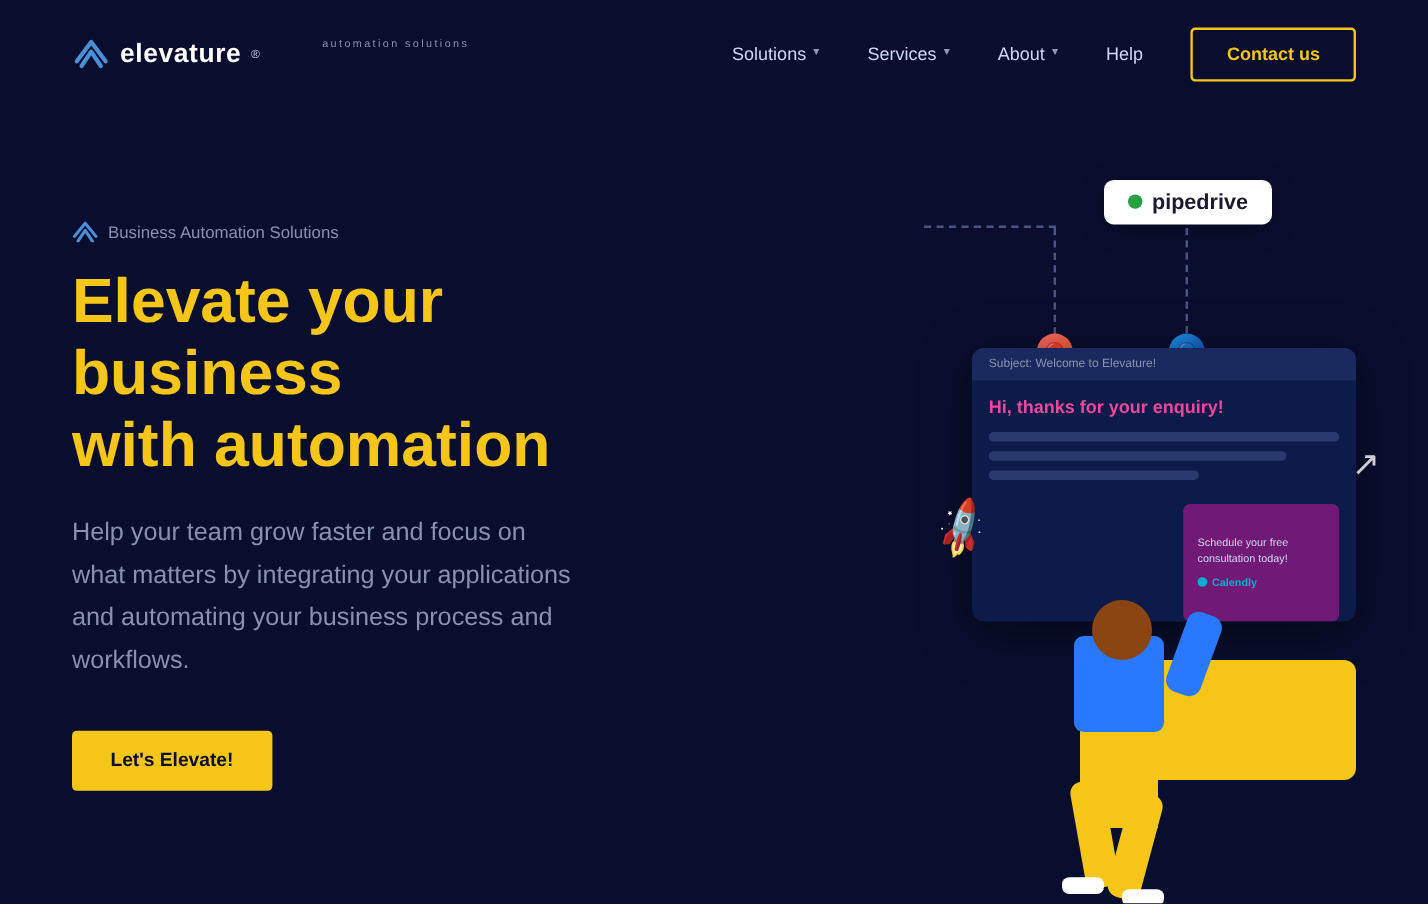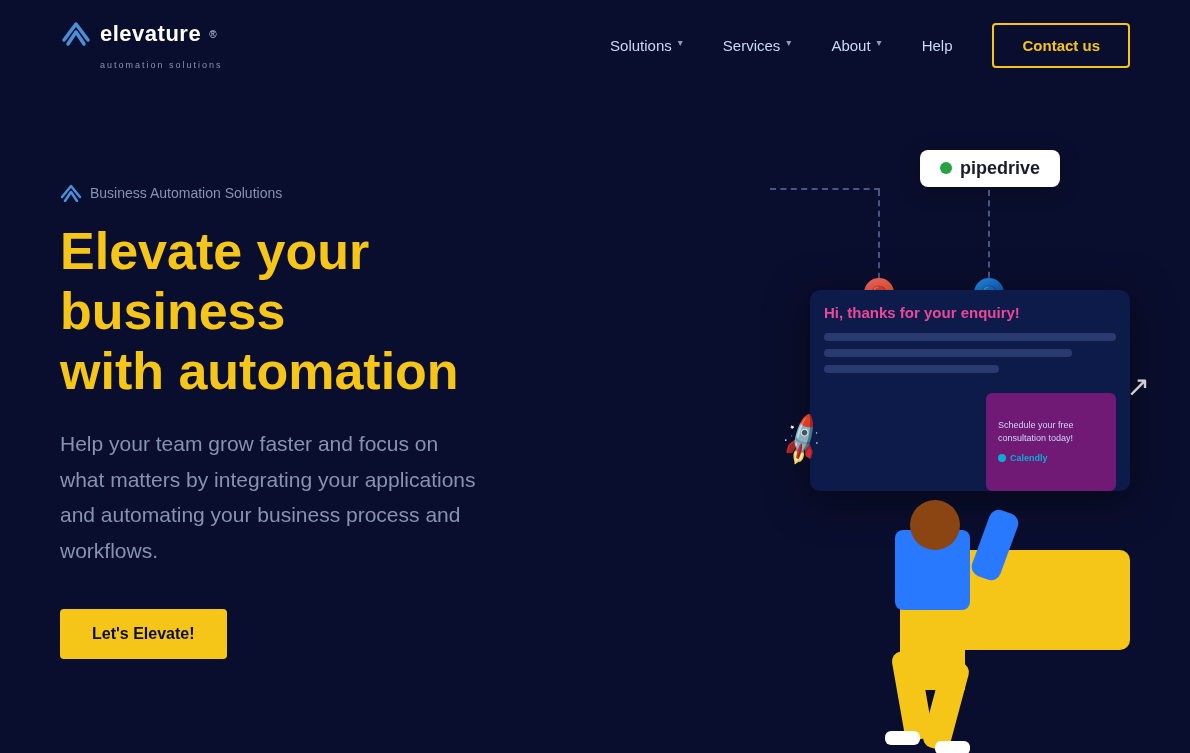--- a/index.html
+++ b/index.html
@@ -11,21 +11,20 @@
       align-items: center;
       justify-content: space-between;
       padding: 0 60px;
       height: 90px;
       background: #0a0e2e;
       position: relative;
       z-index: 10;
     }
     .logo {
       display: flex;
-      flex-direction: column;
       gap: 12px;
     }
     .logo-top {
       display: flex;
       align-items: center;
       gap: 8px;
     }
     .logo-icon {
       width: 32px;
       height: 28px;
@@ -482,20 +481,21 @@
       <span style="font-size:13px;">🔴</span>
     </div>
     <div class="flow-circle-2">
       <span style="font-size:13px;">🔵</span>
     </div>
     <div class="flow-circle-3">
       <span style="font-size:14px;">✉️</span>
     </div>
 
     <div class="email-card">
+      <div class="email-card-header">Subject: Welcome to Elevature!</div>
       <div class="email-card-body">
         <div class="email-greeting">Hi, thanks for your enquiry!</div>
         <div class="email-line long"></div>
         <div class="email-line medium"></div>
         <div class="email-line short"></div>
         <div class="calendly-mini">
           <span>Schedule your free consultation today!</span>
           <div class="calendly-brand">
             <div class="calendly-dot"></div>
             <span class="calendly-name">Calendly</span>

